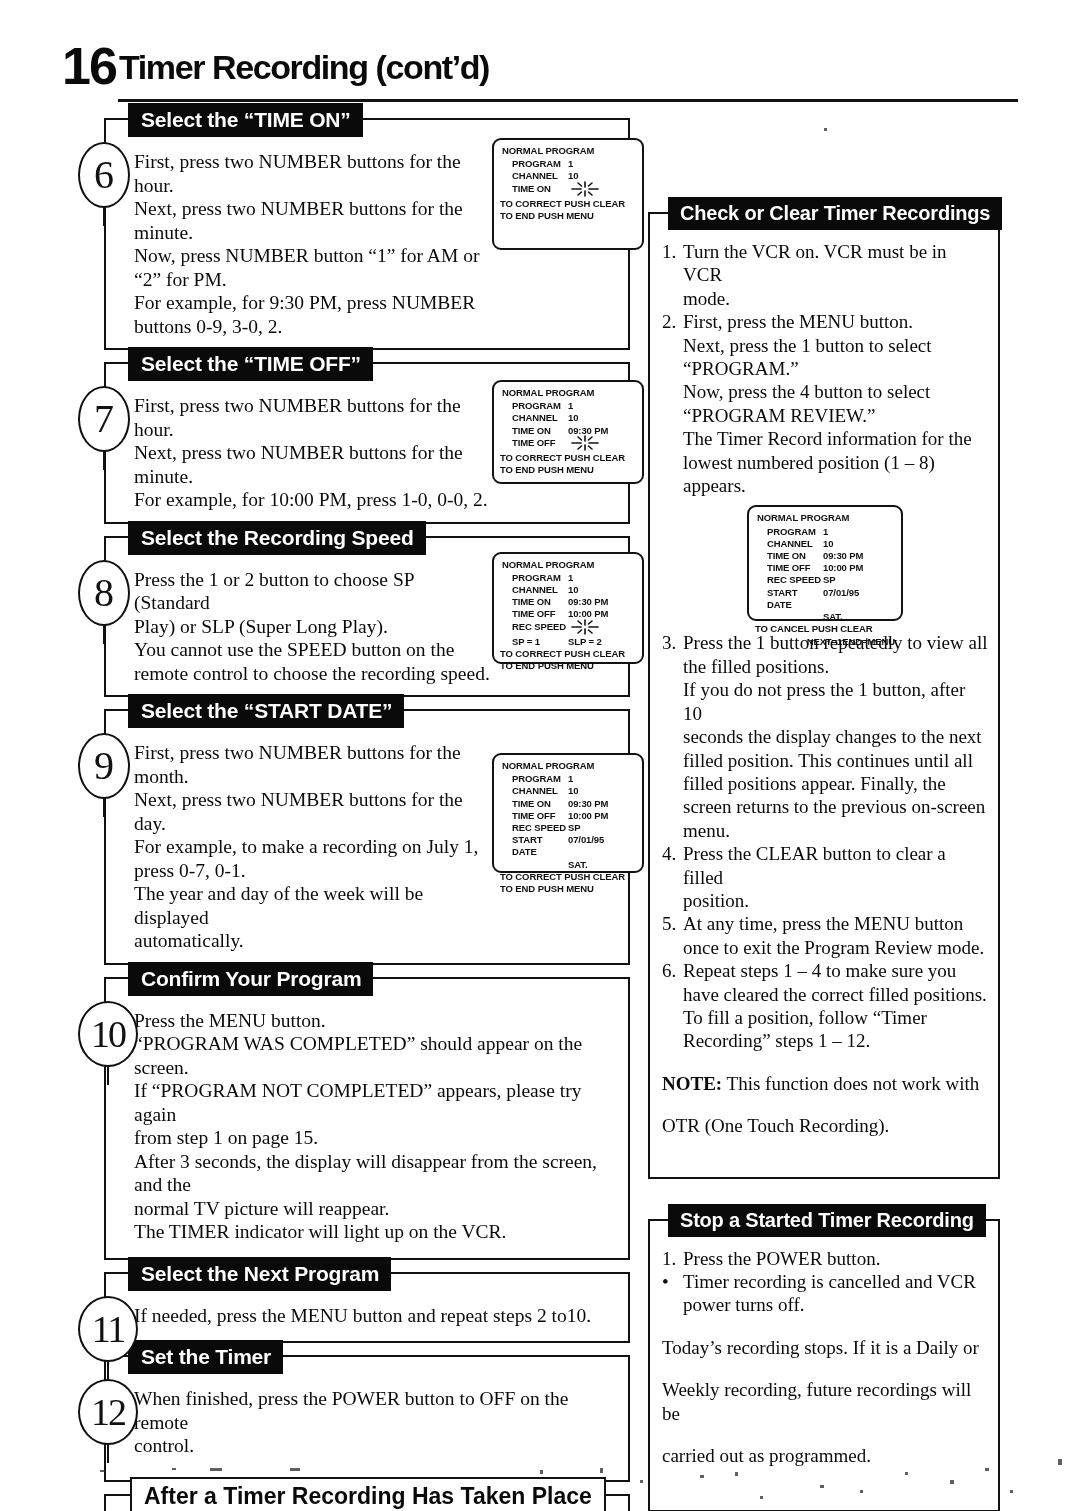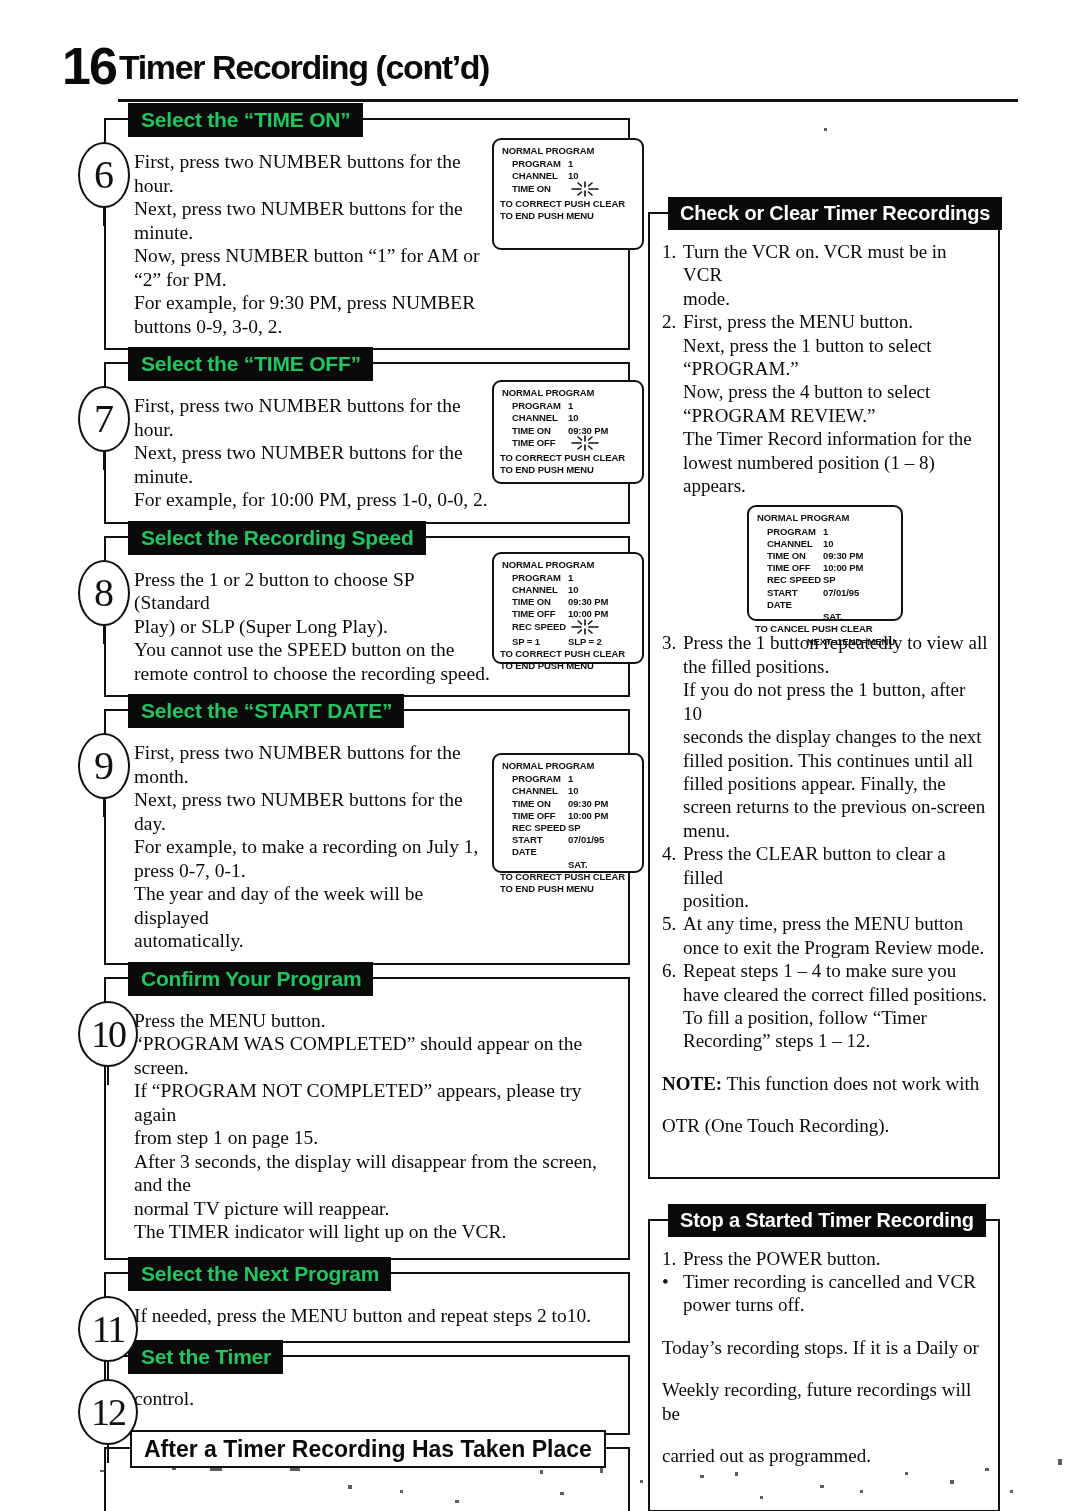--- a/index.html
+++ b/index.html
@@ -113,21 +113,21 @@
     border: 2px solid #111111;
     padding: 30px 10px 10px 28px;
     min-height: 40px;
     box-sizing: border-box;
   }
   .step-title {
     position: absolute;
     left: 22px;
     top: -17px;
     background: #0a0a0a;
-    color: #22c55e;
+    color: #ffffff;
     font-family: "Liberation Sans", sans-serif;
     font-weight: bold;
     font-size: 21px;
     line-height: 34px;
     padding: 0 12px 0 13px;
     white-space: nowrap;
     z-index: 2;
     letter-spacing: -0.2px;
   }
   .step-text {
@@ -493,20 +493,21 @@
         <div class="step-text full">
           <p>If needed, press the MENU button and repeat steps 2 to10.</p>
         </div>
       </div>
     </div>
     <div class="step">
       <div class="step-badge wide">12<span class="tick"></span></div>
       <div class="step-body" style="padding-bottom: 22px;">
         <div class="step-title">Set the Timer</div>
         <div class="step-text full">
+          <p>When finished, press the POWER button to OFF on the remote</p>
           <p>control.</p>
         </div>
       </div>
     </div>
     <div class="plain-section" style="padding-bottom: 34px;">
       <div class="plain-title">After a Timer Recording Has Taken Place</div>
     </div>
   </div>
 
 <div id="right-column">

